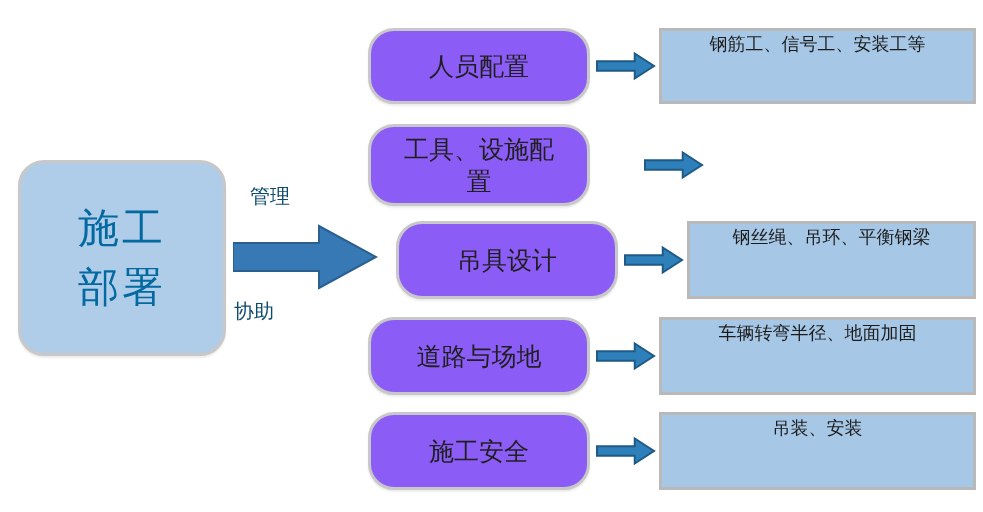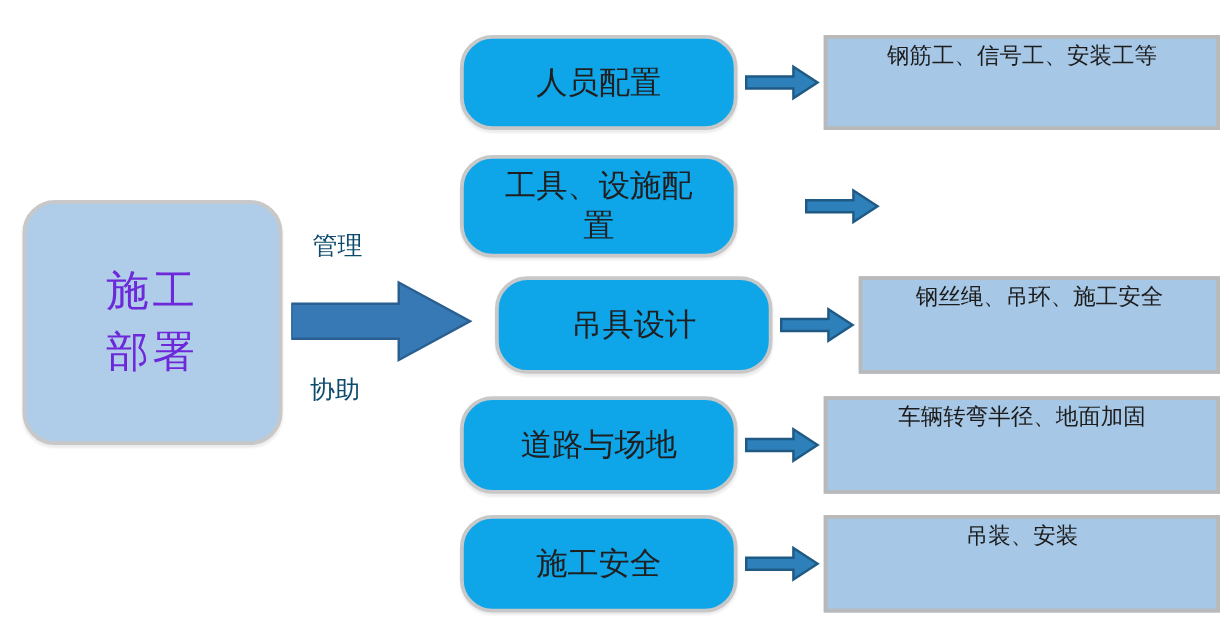--- a/index.html
+++ b/index.html
@@ -9,36 +9,36 @@
   }
   .preline{white-space:pre-line;}
 
   
   .root-box{
     position:absolute;left:18px;top:160px;width:208px;height:196px;
     background:#afcde9;border:3px solid #c8c8c8;border-radius:26px;
     display:flex;align-items:center;justify-content:center;box-sizing:border-box;
     box-shadow:0 2px 2px rgba(0,0,0,0.08);
   }
-  .root-label{font-size:34px;line-height:1.45;letter-spacing:3px;text-align:center;color:#6d28d9;}
+  .root-label{font-size:41px;line-height:1.45;letter-spacing:3px;text-align:center;color:#0369a1;}
 
   
   .big-arrow{position:absolute;left:233px;top:224px;width:145px;height:66px;}
   .arrow-label{position:absolute;font-size:20px;font-weight:400;color:#0c4a6e;}
   .arrow-label-top{left:250px;top:183px;}
-  .arrow-label-bottom{left:248px;top:298px;}
+  .arrow-label-bottom{left:234px;top:298px;}
 
   
   .row{
     position:absolute;left:368px;width:608px;
     display:flex;align-items:center;box-sizing:border-box;
   }
   .pill{
     flex:0 0 222px;height:100%;
-    background:#0ea5e9;border:3px solid #c8c8c8;border-radius:26px;
+    background:#8b5cf6;border:3px solid #c8c8c8;border-radius:26px;
     display:flex;align-items:center;justify-content:center;box-sizing:border-box;
     box-shadow:0 2px 2px rgba(0,0,0,0.08);
   }
   .pill-label{font-size:25px;line-height:1.3;text-align:center;color:#1f1f1f;}
   .small-arrow{flex:0 0 60px;height:32px;margin:0 3px 0 6px;}
   .rect{
     flex:1 1 auto;height:100%;
     background:#a6c7e5;border:3px solid #b9b9b9;
     display:flex;align-items:flex-start;justify-content:center;box-sizing:border-box;
   }
@@ -89,21 +89,21 @@
   </div>
 
   <div class="row r3">
     <div class="pill">
       <span class="pill-label preline">吊具设计</span>
     </div>
     <svg class="small-arrow" viewBox="0 0 62 32">
       <path d="M1 11 H40 V3 L60 16 L40 29 V21 H1 Z" fill="#2e80ba" stroke="#1f5a85" stroke-width="2"></path>
     </svg>
     <div class="rect">
-      <span class="rect-label preline">钢丝绳、吊环、施工安全</span>
+      <span class="rect-label preline">钢丝绳、吊环、平衡钢梁</span>
     </div>
   </div>
 
   <div class="row r4">
     <div class="pill">
       <span class="pill-label preline">道路与场地</span>
     </div>
     <svg class="small-arrow" viewBox="0 0 62 32">
       <path d="M1 11 H40 V3 L60 16 L40 29 V21 H1 Z" fill="#2e80ba" stroke="#1f5a85" stroke-width="2"></path>
     </svg>

